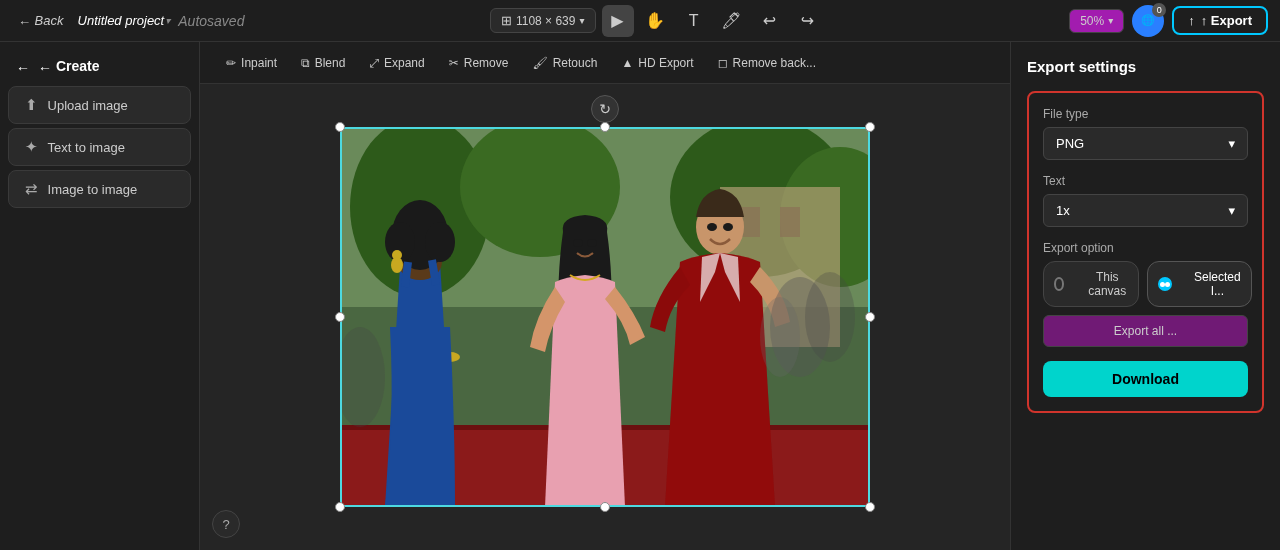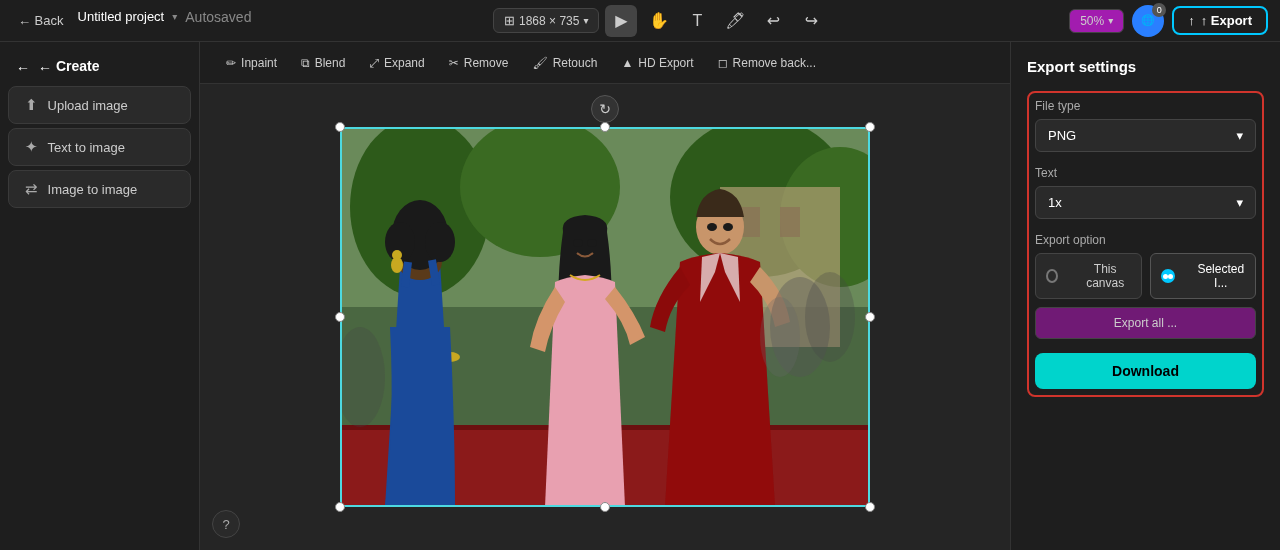--- a/index.html
+++ b/index.html
@@ -20,38 +20,39 @@
       background: #1e1e1e;
       display: flex;
       align-items: center;
       padding: 0 12px;
       border-bottom: 1px solid #333;
       flex-shrink: 0;
       gap: 8px;
     }
     .topbar-left {
       display: flex;
-      align-items: flex-start;
+      align-items: center;
       gap: 8px;
       flex: 0 0 auto;
+      font-style: italic;
     }
     .back-btn {
       display: flex;
       align-items: center;
       gap: 4px;
       color: #ccc;
       cursor: pointer;
       font-size: 13px;
       padding: 4px 6px;
       border-radius: 4px;
     }
     .project-name {
       display: flex;
       align-items: center;
-      gap: 8px;
+      gap: 1px;
       font-size: 13px;
       font-weight: 500;
       color: #fff;
       cursor: pointer;
     }
     .autosaved {
       font-size: 14px;
       color: #888;
     }
     .topbar-center {
@@ -281,21 +282,21 @@
       border-left: 1px solid #333;
       flex-shrink: 0;
       padding: 16px;
       display: flex;
       flex-direction: column;
       gap: 14px;
     }
     .export-panel-inner {
       border: 2px solid #d0342c;
       border-radius: 8px;
-      padding: 6px;
+      padding: 14px;
       display: flex;
       flex-direction: column;
       gap: 14px;
       justify-content: space-between;
     }
     .export-title {
       font-size: 15px;
       font-weight: 600;
       color: #fff;
       margin-bottom: 2px;
@@ -319,21 +320,21 @@
       cursor: pointer;
     }
     .export-option-row {
       display: flex;
       gap: 8px;
     }
     .export-option-btn {
       flex: 1;
       background: #2a2a2a;
       border: 1px solid #444;
-      border-radius: 6px;
+      border-radius: 12px;
       padding: 8px 10px;
       font-size: 12px;
       color: #ccc;
       text-align: center;
       cursor: pointer;
       display: flex;
       align-items: center;
       justify-content: center;
       gap: 22px;
     }
@@ -410,21 +411,21 @@
     <div class="project-name">
       <span>Untitled project</span>
       <span style="font-size:10px; color:#888">▾</span>
     </div>
     <span class="autosaved">Autosaved</span>
   </div>
 
   <div class="topbar-center">
     <div class="canvas-size-btn">
       <span style="font-size:13px">⊞</span>
-      <span>1868 × 735</span>
+      <span>1108 × 639</span>
       <span style="font-size:10px">▾</span>
     </div>
 
     <div class="tool-btn active">
       <span>▶</span>
     </div>
     <div class="tool-btn">
       <span>✋</span>
     </div>
     <div class="tool-btn">

